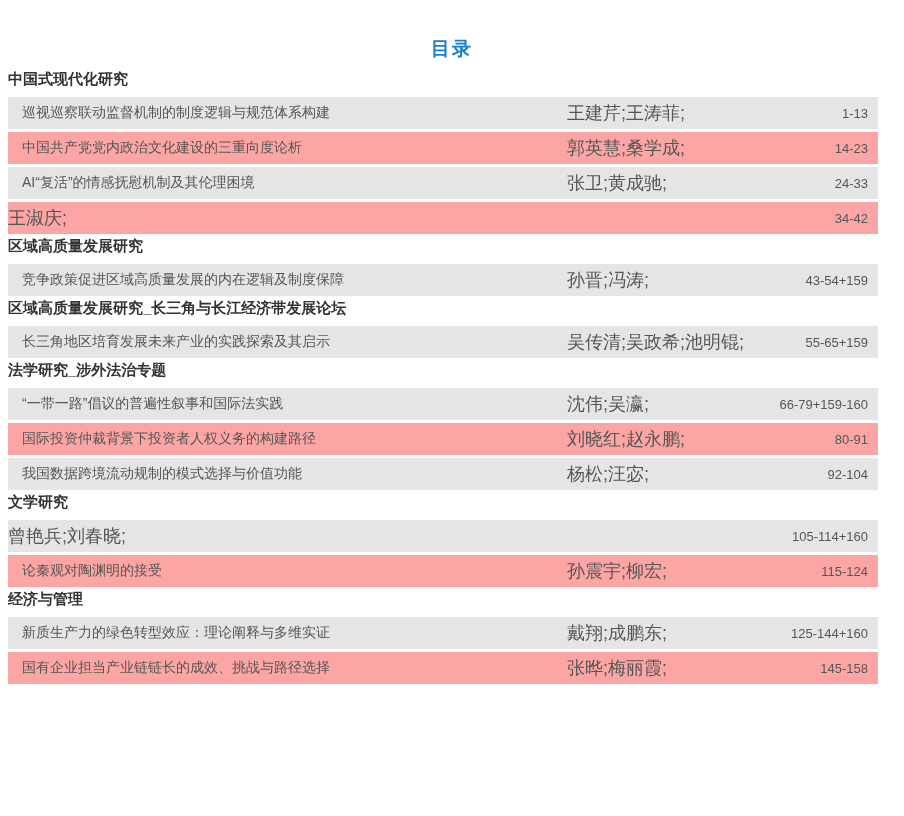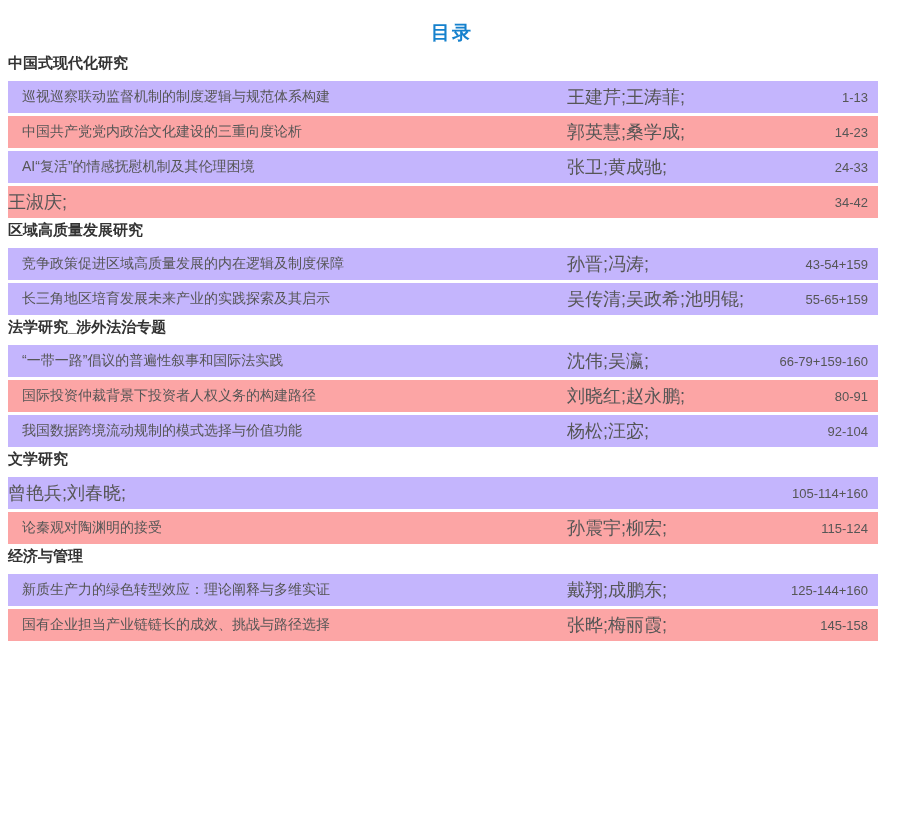--- a/index.html
+++ b/index.html
@@ -7,21 +7,21 @@
     padding: 0;
     background: #ffffff;
   }
   body {
     width: 904px;
     height: 816px;
     overflow: hidden;
     font-family: "Liberation Sans", "DejaVu Sans", sans-serif;
   }
   .page-title {
-    padding-top: 20px;
+    padding-top: 36px;
     text-align: center;
     font-size: 19px;
     font-weight: bold;
     color: #1581cd;
     letter-spacing: 2px;
     line-height: 26px;
   }
   .toc {
     margin: 8px 26px 0 8px; 
   }
@@ -37,21 +37,21 @@
   }
   .row {
     display: flex;
     align-items: center;
     height: 32px;
     margin-bottom: 3px;
     color: #565656;
     background: #fca5a5;
   }
   .row.alt {
-    background: #c4b5fd;
+    background: #e5e5e5;
   }
   .row-title {
     width: 545px;
     flex: none;
     padding-left: 14px;
     font-size: 14px;
     white-space: nowrap;
     overflow: hidden;
     cursor: pointer;
   }
@@ -112,20 +112,21 @@
     <div>
   <div class="row alt">
     <span class="row-title">竞争政策促进区域高质量发展的内在逻辑及制度保障</span>
     <span class="row-authors">孙晋;冯涛;</span>
     <span class="row-pages">43-54+159</span>
   </div>
 </div>
   </div>
 
   <div class="section">
+    <div class="section-header">区域高质量发展研究_长三角与长江经济带发展论坛</div>
     <div>
   <div class="row alt">
     <span class="row-title">长三角地区培育发展未来产业的实践探索及其启示</span>
     <span class="row-authors">吴传清;吴政希;池明锟;</span>
     <span class="row-pages">55-65+159</span>
   </div>
 </div>
   </div>
 
   <div class="section">

